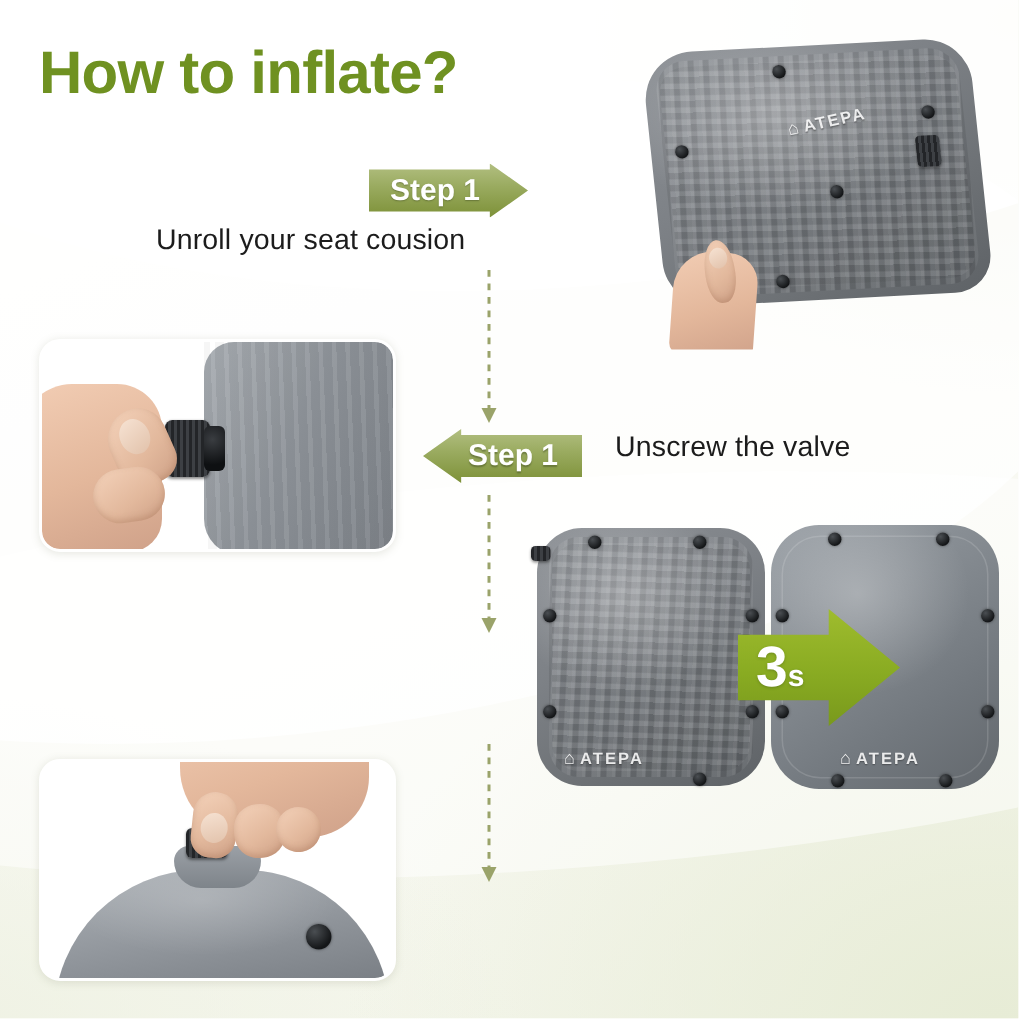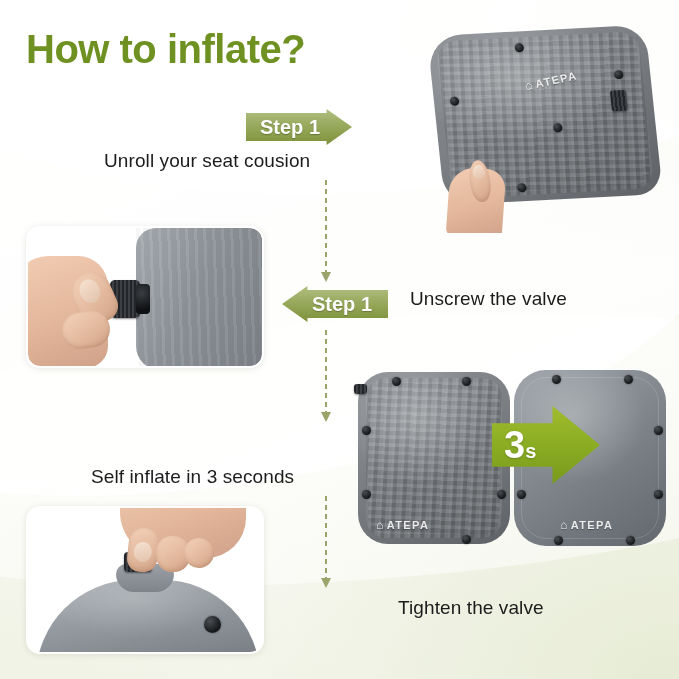--- a/index.html
+++ b/index.html
@@ -148,21 +148,21 @@
     left: 404px; top: 8px;
     width: 272px; height: 225px;
     overflow: hidden;
   }
   #photo2 { left: 26px;  top: 226px; width: 238px; height: 142px; }
   #photo4 { left: 26px;  top: 506px; width: 238px; height: 148px; }
 
   
   #photo3 {
     position: absolute;
-    left: 348px; top: 364px;
+    left: 348px; top: 344px;
     width: 328px; height: 184px; text-align: right;
   }
 
   
   .cushion {
     position: absolute;
     background: linear-gradient(150deg, #8d9196 0%, #7d8186 40%, #6d7175 72%, #5e6266 100%);
     border-radius: 26px;
   }
   .cushion-smooth {
@@ -382,21 +382,20 @@
         <span class="mark">⌂</span><span>ATEPA</span>
       </div>
     </div>
   </div>
 
   <div id="arrow3s">
     <span class="num">3</span>
     <span class="unit">s</span>
   </div>
 
-  <div class="caption" id="cap3">Self inflate in 3 seconds</div>
 
   <div class="connector" id="conn3"></div>
 
   <div class="photo-card" id="photo4">
     <div class="photo-inner">
 
       <div style="position:absolute; left:8px; top:72px; width:224px; height:110px;
                   background: linear-gradient(170deg, #aeb3b8 0%, #92979d 40%, #7a7f85 75%, #6a6f74 100%);
                   border-radius: 110px 110px 14px 14px;">
         <div style="position:absolute; inset:0; border-radius:110px 110px 14px 14px; opacity:.45;
@@ -412,15 +411,14 @@
 
       <div class="hand" style="left:92px; top:-44px; width:126px; height:94px; border-radius:20px 26px 40px 46px;"></div>
       <div class="finger" style="left:100px; top:20px; width:30px; height:44px; transform:rotate(6deg); border-radius:16px 16px 14px 14px;">
         <div class="nail" style="left:6px; top:14px; width:18px; height:20px;"></div>
       </div>
       <div class="finger" style="left:128px; top:28px; width:34px; height:36px; transform:rotate(-4deg); border-radius:16px;"></div>
       <div class="finger" style="left:156px; top:30px; width:30px; height:30px; transform:rotate(-10deg); border-radius:15px;"></div>
     </div>
   </div>
 
-  <div class="caption" id="cap4">Tighten the valve</div>
 
 </div>
 
 </body></html>

